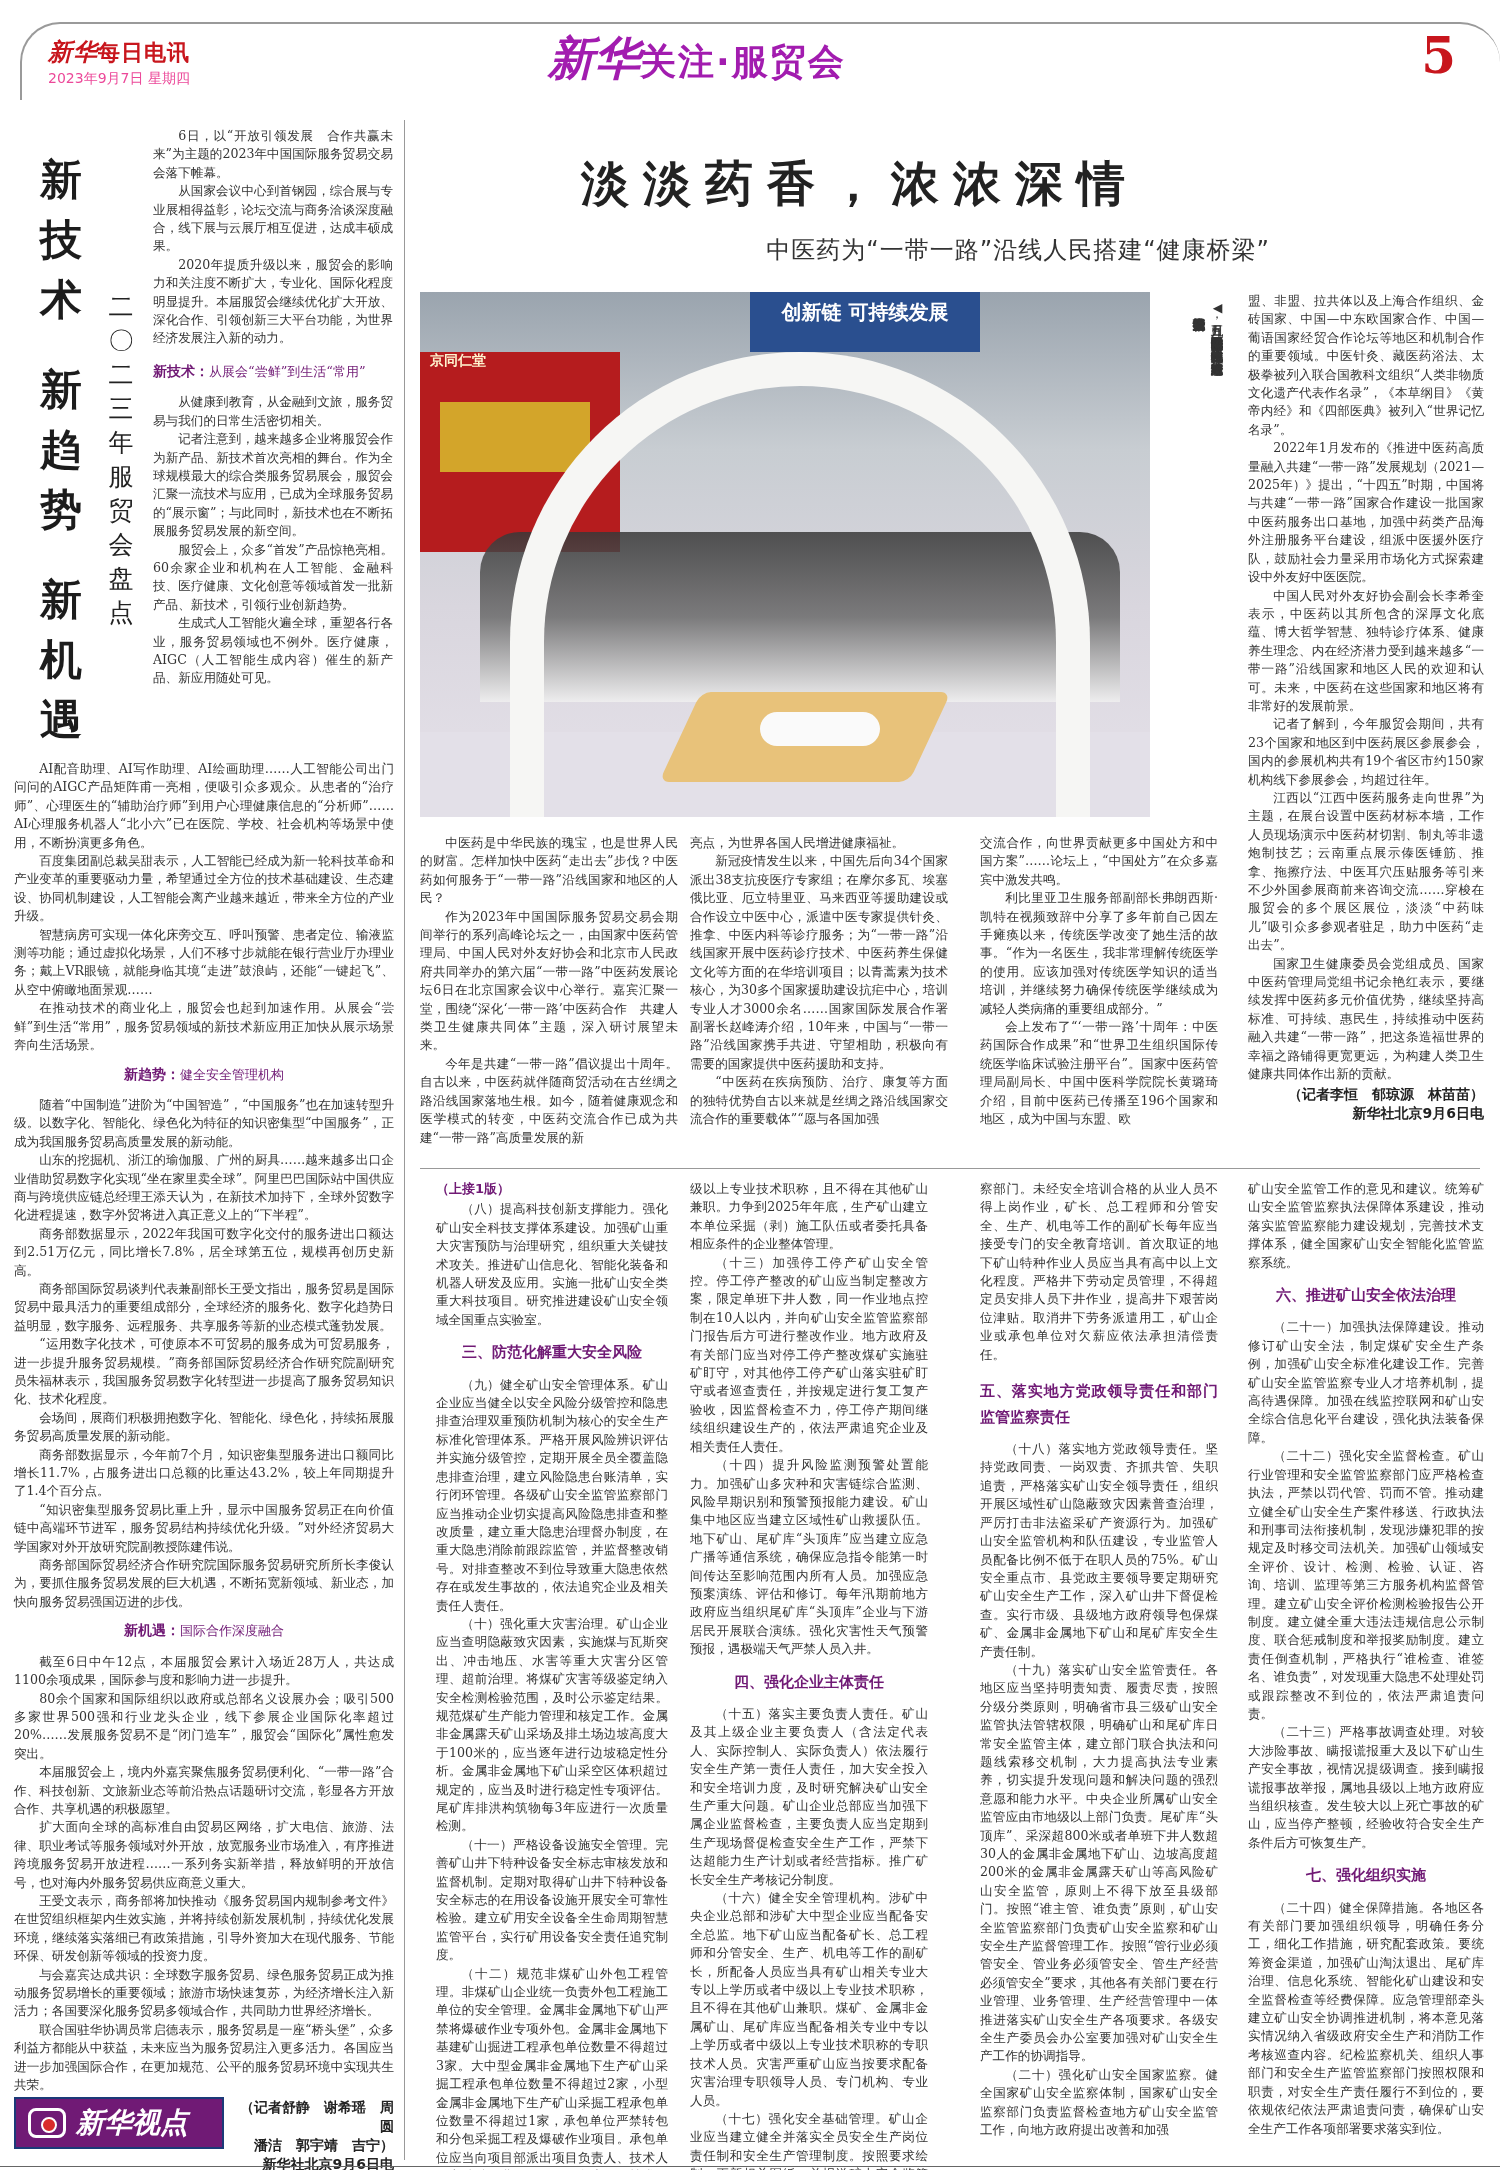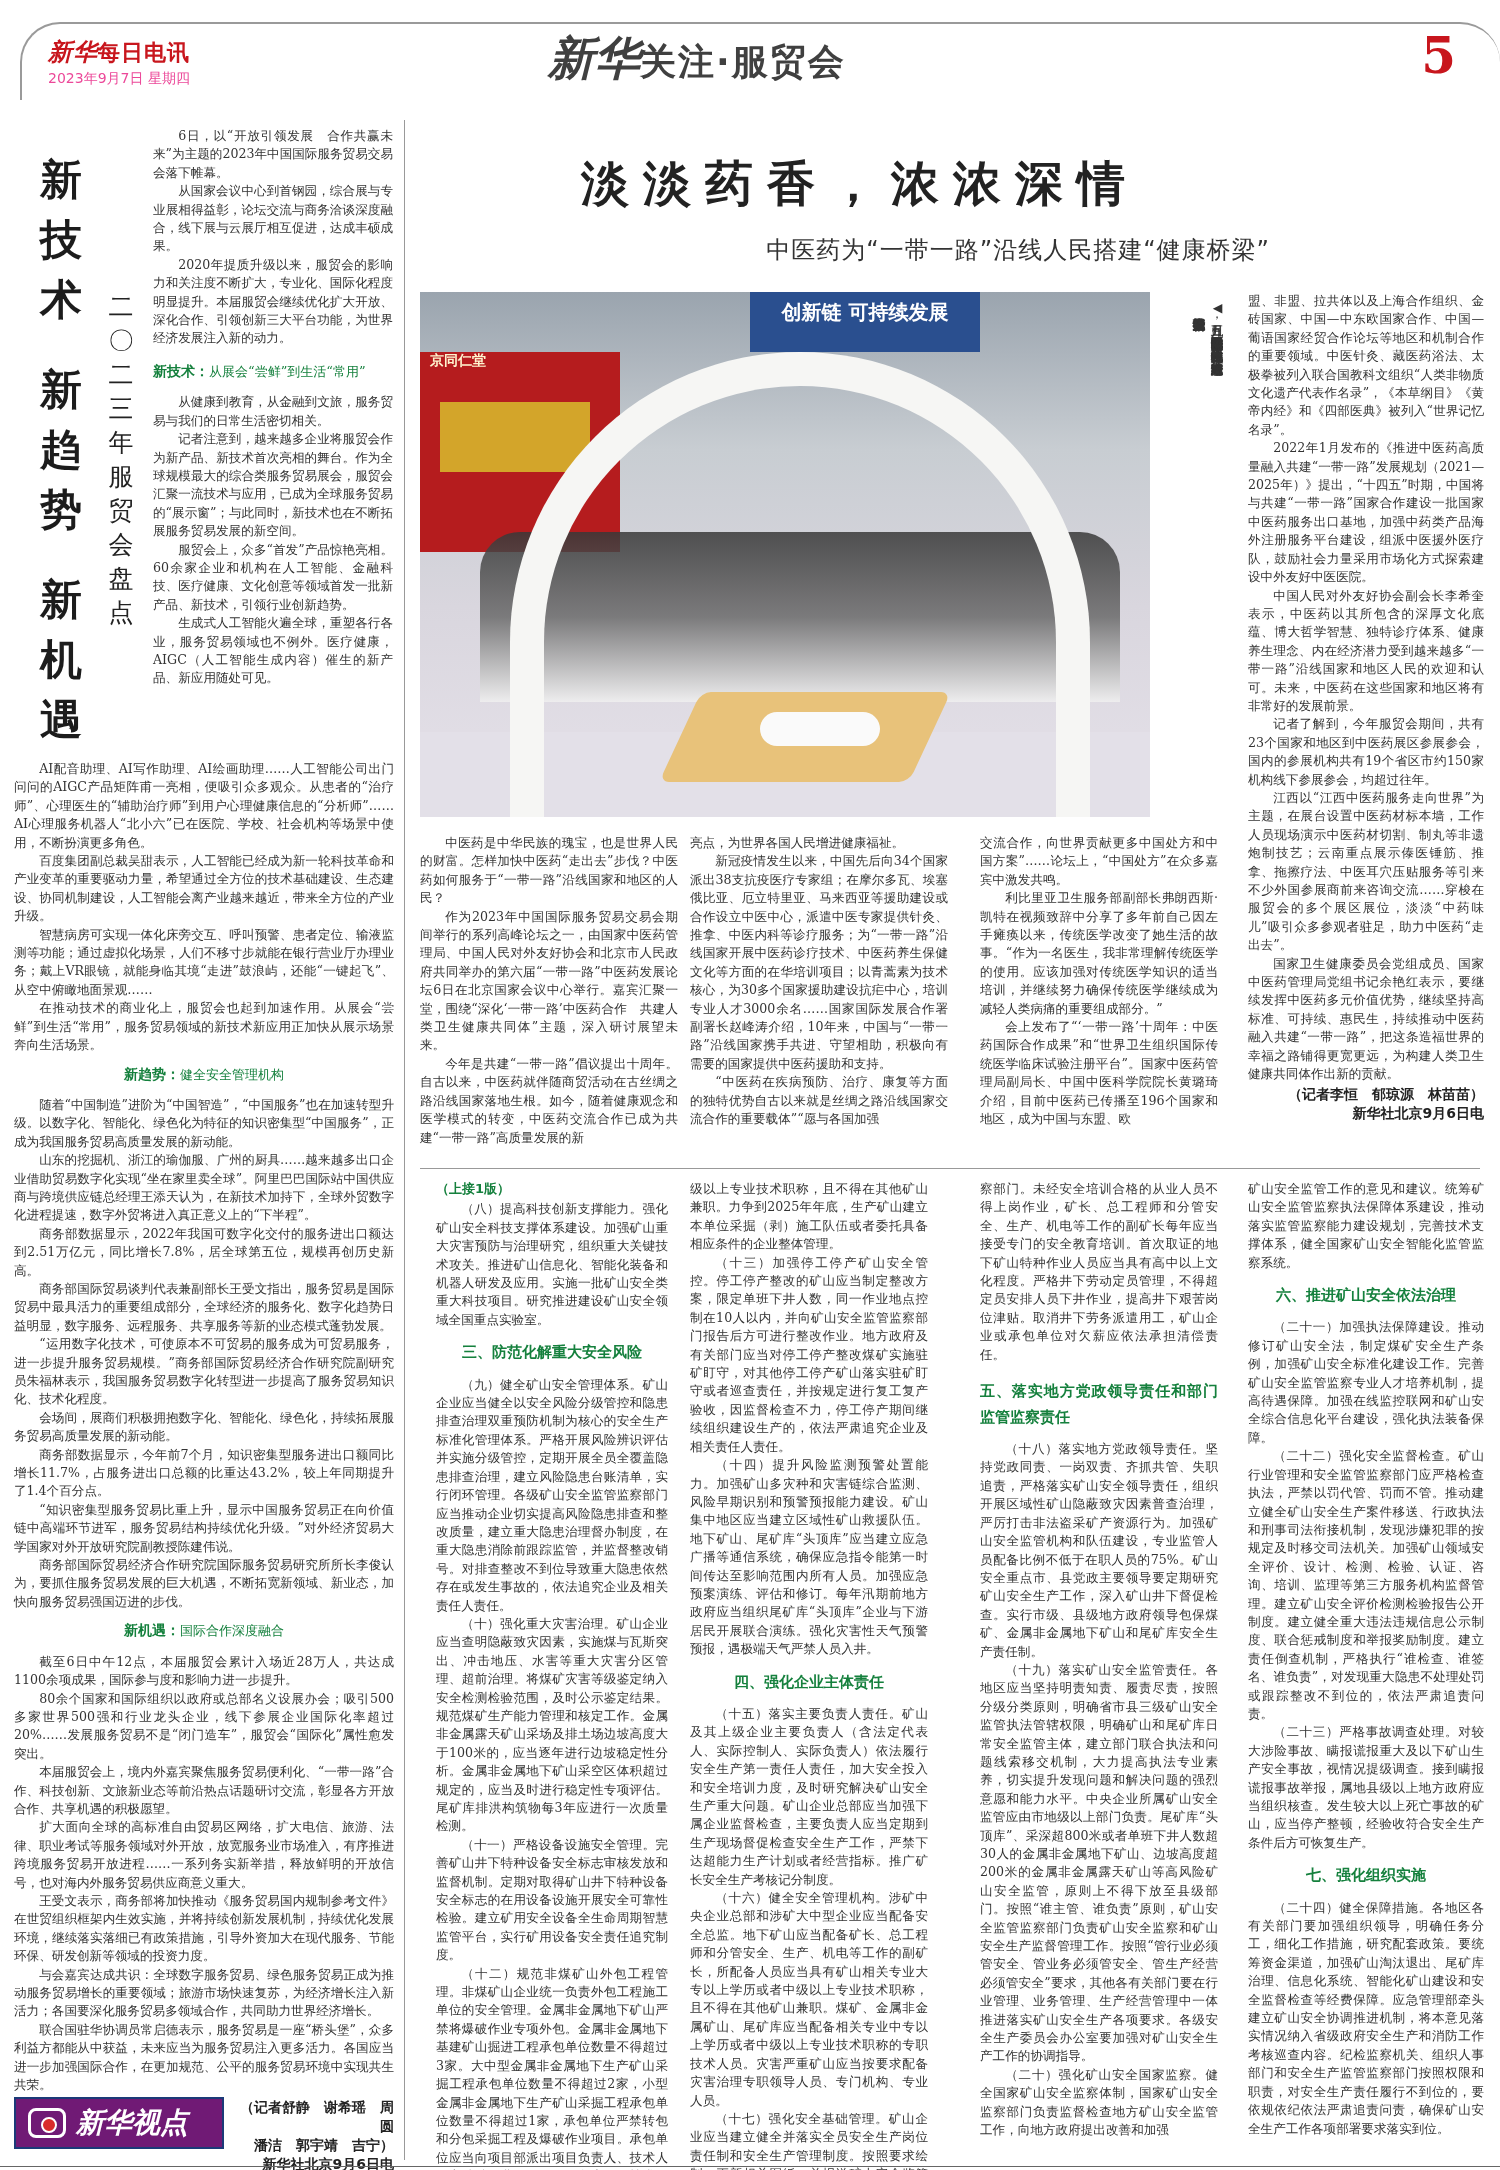--- a/index.html
+++ b/index.html
@@ -6,30 +6,30 @@
   html, body { width: 1500px; height: 2170px; background: #fff; overflow: hidden; }
   body { font-family: "DejaVu Serif", "Liberation Serif", serif; color: #2b2b2b; position: relative; }
 
   
   .masthead { position: absolute; left: 20px; top: 22px; width: 1480px; height: 78px;
     border: 2px solid #9a9a9a; border-right: none; border-bottom: none; border-radius: 40px 40px 0 0; }
   .brand { position: absolute; left: 48px; top: 36px; }
   .brand-logo { font-family: "DejaVu Serif", serif; font-style: italic; font-weight: bold; color: #c8161d; font-size: 24px; letter-spacing: 1px; }
   .brand-logo .sub { font-style: normal; font-size: 22px; }
   .brand-date { font-family: "DejaVu Sans", sans-serif; font-size: 14px; color: #ec4899; margin-top: 2px; }
-  .section-title { position: absolute; left: 548px; top: 28px; color: #404040; font-weight: bold; }
+  .section-title { position: absolute; left: 548px; top: 28px; color: #a21caf; font-weight: bold; }
   .section-title .script { font-style: italic; font-size: 46px; font-family: "DejaVu Serif", serif; }
   .section-title .plain { font-size: 36px; font-family: "DejaVu Sans", sans-serif; letter-spacing: 2px; }
   .page-number { position: absolute; right: 44px; top: 26px; color: #c8161d; font-size: 50px; font-weight: bold; font-family: "DejaVu Serif", serif; }
 
   
   .col { position: absolute; font-size: 12.6px; line-height: 18.4px; text-align: justify; color: #333; }
   .col p { text-indent: 2em; }
   .col p.noindent { text-indent: 0; }
-  .subhead { font-family: "DejaVu Sans", sans-serif; font-size: 14px; font-weight: bold; margin: 10px 0 12px; color: #15803d; }
+  .subhead { font-family: "DejaVu Sans", sans-serif; font-size: 14px; font-weight: bold; margin: 10px 0 12px; color: #701a75; }
   .subhead .lite { font-weight: normal; font-family: "DejaVu Serif", serif; font-size: 13px; }
   .subhead.center { text-align: center; }
   .byline { text-align: right; font-family: "DejaVu Sans", sans-serif; font-weight: bold; font-size: 14px; line-height: 19px; color: #222; }
 
   
   .vhead { position: absolute; left: 36px; top: 150px; width: 50px; font-family: "DejaVu Serif", serif; font-weight: bold;
     font-size: 42px; line-height: 60px; color: #1c1c1c; text-align: center; }
   .vhead span { display: block; }
   .vhead .gap { height: 30px; }
   .vsub { position: absolute; left: 108px; top: 290px; width: 26px; font-family: "DejaVu Sans", sans-serif;

